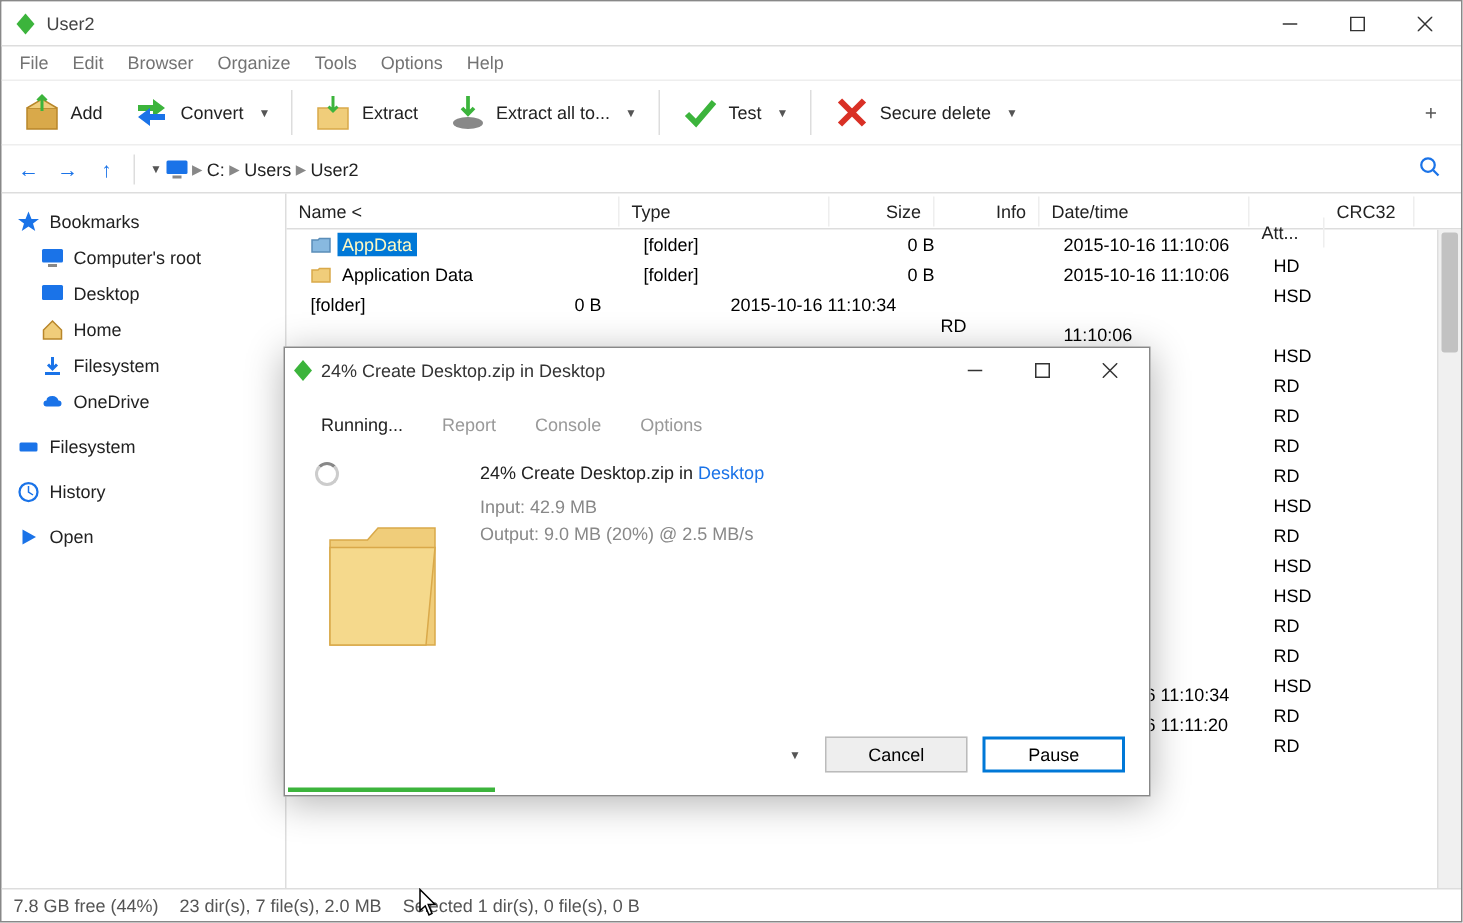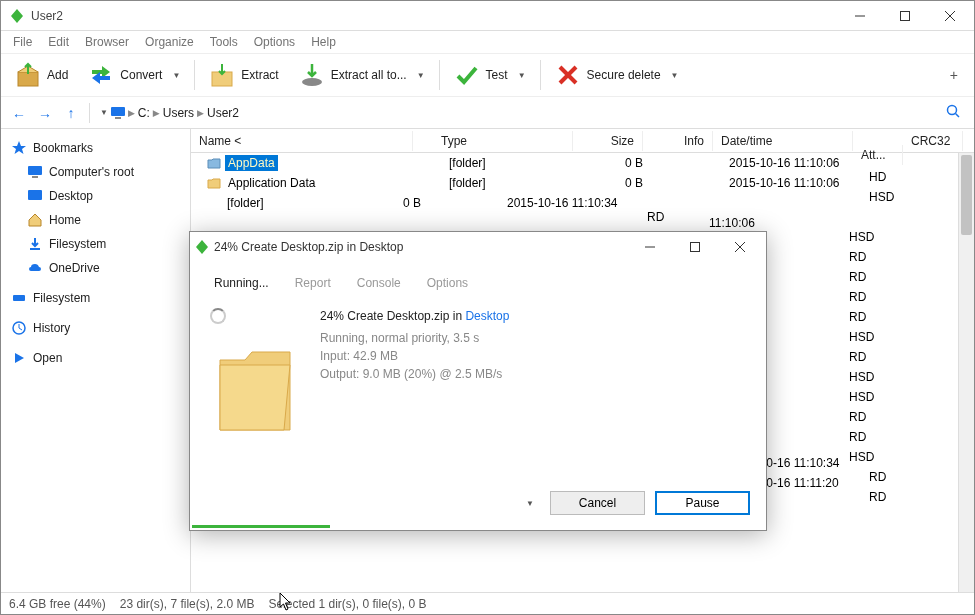--- a/index.html
+++ b/index.html
@@ -55,21 +55,21 @@
 .dialog .dlg-text h3 a { color: #1a73e8; text-decoration: none; }
 .dialog .dlg-text .sub { color: #888; line-height: 1.5; }
 .dialog .dlg-footer { display: flex; justify-content: flex-end; align-items: center; gap: 10px; padding: 10px 16px; }
 .dialog .dlg-footer .dbtn2 { width: 95px; height: 24px; border: 1px solid #bbb; background: #eee; display:flex; align-items:center; justify-content:center; }
 .dialog .dlg-footer .dbtn2.primary { border: 2px solid #0078d7; background:#fff; }
 .dialog .progress-line { height: 3px; background: #3cb43c; width: 24%; margin: 0 2px 2px 2px; }
 .dialog .footer-arrow { font-size: 8px; color:#555; margin-right:6px;}
 
 
 .colw-name { width: 222px; }
-.colw-type { width: 140px; margin-left: 20px; }
+.colw-type { width: 140px; }
 .colw-size { width: 70px; text-align: right; }
 .colw-info { width: 70px; text-align: right; }
 .colw-date { width: 140px; }
 .colw-attr { width: 50px; margin-top: 28px; }
 .colw-crc  { width: 60px; }
 
 .scrollbar-fake { position:absolute; right:0; top:0; bottom:0; width:16px; background:#f0f0f0; border-left:1px solid #ddd;}
 .scrollbar-fake .thumb { position:absolute; left:2px; right:2px; top:2px; height:80px; background:#c2c2c2; border-radius:2px;}
 
 .plus-right { margin-left:auto; color:#555; padding-right:10px; font-size:14px;}
@@ -404,21 +404,21 @@
      <div class="cell colw-crc"></div>
         </div>
         <div class="scrollbar-fake">
           <div class="thumb"></div>
         </div>
     </div>
   </div>
 </div>
 
 <div class="statusbar">
-  <span>6.4 GB free (44%)</span>
+  <span>7.8 GB free (44%)</span>
   <span>23 dir(s), 7 file(s), 2.0 MB</span>
   <span>Selected 1 dir(s), 0 file(s), 0 B</span>
 </div>
 
 <div class="dialog">
   <div class="dlg-title">
     <svg width="16" height="16" viewBox="0 0 16 16">
         <path fill="#3cb43c" d="M8 1 L14 8 L8 15 L2 8 Z"></path>
       </svg>
     <span class="title">24% Create Desktop.zip in Desktop</span>
@@ -448,21 +448,20 @@
   <div class="dlg-body">
     <div>
       <div class="ring"></div>
       <svg class="big-folder" viewBox="0 0 90 110">
           <path d="M10 30 L35 30 L42 22 L80 22 L80 100 L10 100 Z" fill="#f0cd7a" stroke="#d9a94a"></path>
           <path d="M10 35 L80 35 L74 100 L10 100 Z" fill="#f5d98c" stroke="#d9a94a"></path>
         </svg>
     </div>
     <div class="dlg-text">
       <h3><span>24% Create Desktop.zip in </span><a href="#">Desktop</a></h3>
-      <div class="sub">Running, normal priority, 3.5 s</div>
       <div class="sub">Input: 42.9 MB</div>
       <div class="sub">Output: 9.0 MB (20%) @ 2.5 MB/s</div>
     </div>
   </div>
   <div class="dlg-footer">
     <span class="footer-arrow">▼</span>
     <div class="dbtn2">
         <span>Cancel</span>
       </div>
     <div class="dbtn2 primary">

